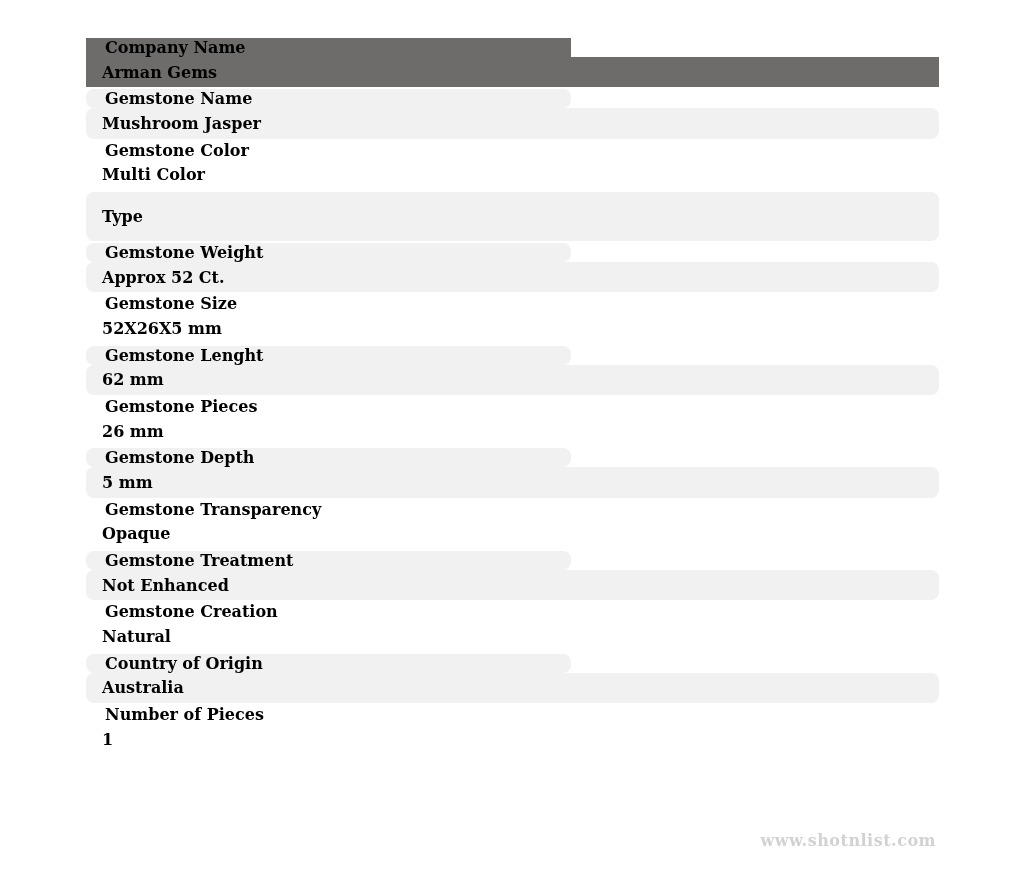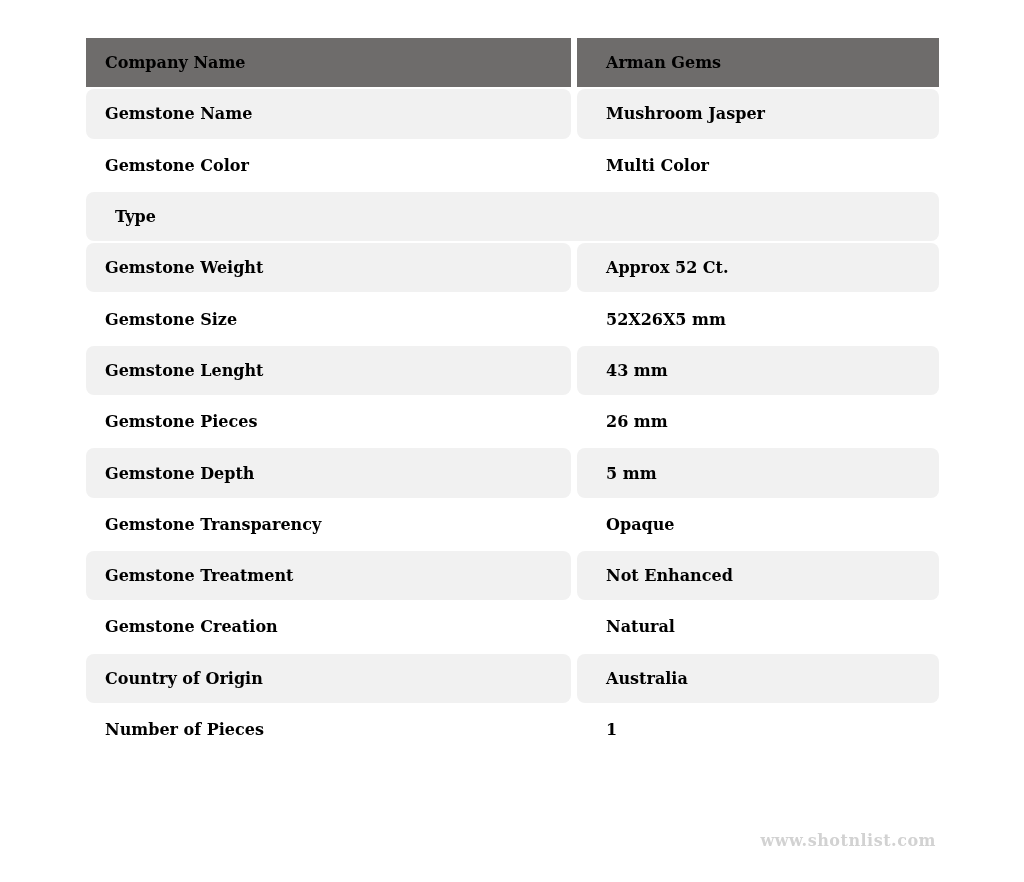--- a/index.html
+++ b/index.html
@@ -17,39 +17,40 @@
   .spec-table {
     position: absolute;
     left: 86px;
     top: 38px;
     width: 853px;
   }
   .row {
     display: flex;
     height: 49.3px;
     margin-bottom: 2px;
+    flex-direction: column;
   }
   .cell {
     display: flex;
     align-items: center;
     box-sizing: border-box;
     font-weight: bold;
     font-size: 16px;
     color: var(--text-color, #000000);
     white-space: nowrap;
     overflow: hidden;
   }
   .cell.label {
     width: 485px;
     margin-right: 6px;
     padding-left: 19px;
   }
   .cell.value {
     flex: 1;
-    padding-left: 29px;
+    padding-left: 16px;
   }
   .row.header .cell {
     background: var(--header-bg, #6e6c6b);
   }
   .row.alt .cell {
     background: var(--alt-row-bg, #f1f1f1);
     border-radius: 8px;
   }
   .watermark {
     position: absolute;
@@ -84,21 +85,21 @@
       <div class="row alt">
         <div class="cell label">Gemstone Weight</div>
         <div class="cell value">Approx 52 Ct.</div>
       </div>
       <div class="row">
         <div class="cell label">Gemstone Size</div>
         <div class="cell value">52X26X5 mm</div>
       </div>
       <div class="row alt">
         <div class="cell label">Gemstone Lenght</div>
-        <div class="cell value">43 mm</div>
+        <div class="cell value">62 mm</div>
       </div>
       <div class="row">
         <div class="cell label">Gemstone Pieces</div>
         <div class="cell value">26 mm</div>
       </div>
       <div class="row alt">
         <div class="cell label">Gemstone Depth</div>
         <div class="cell value">5 mm</div>
       </div>
       <div class="row">

